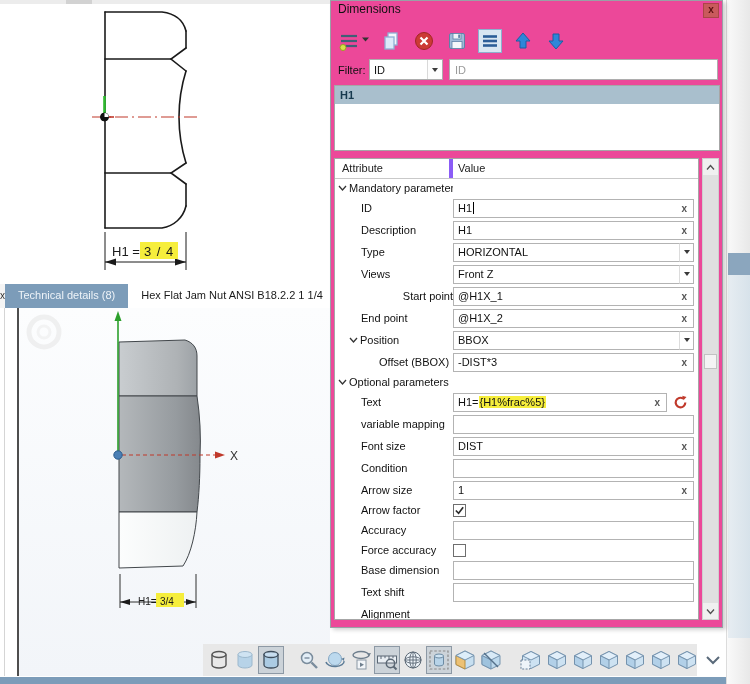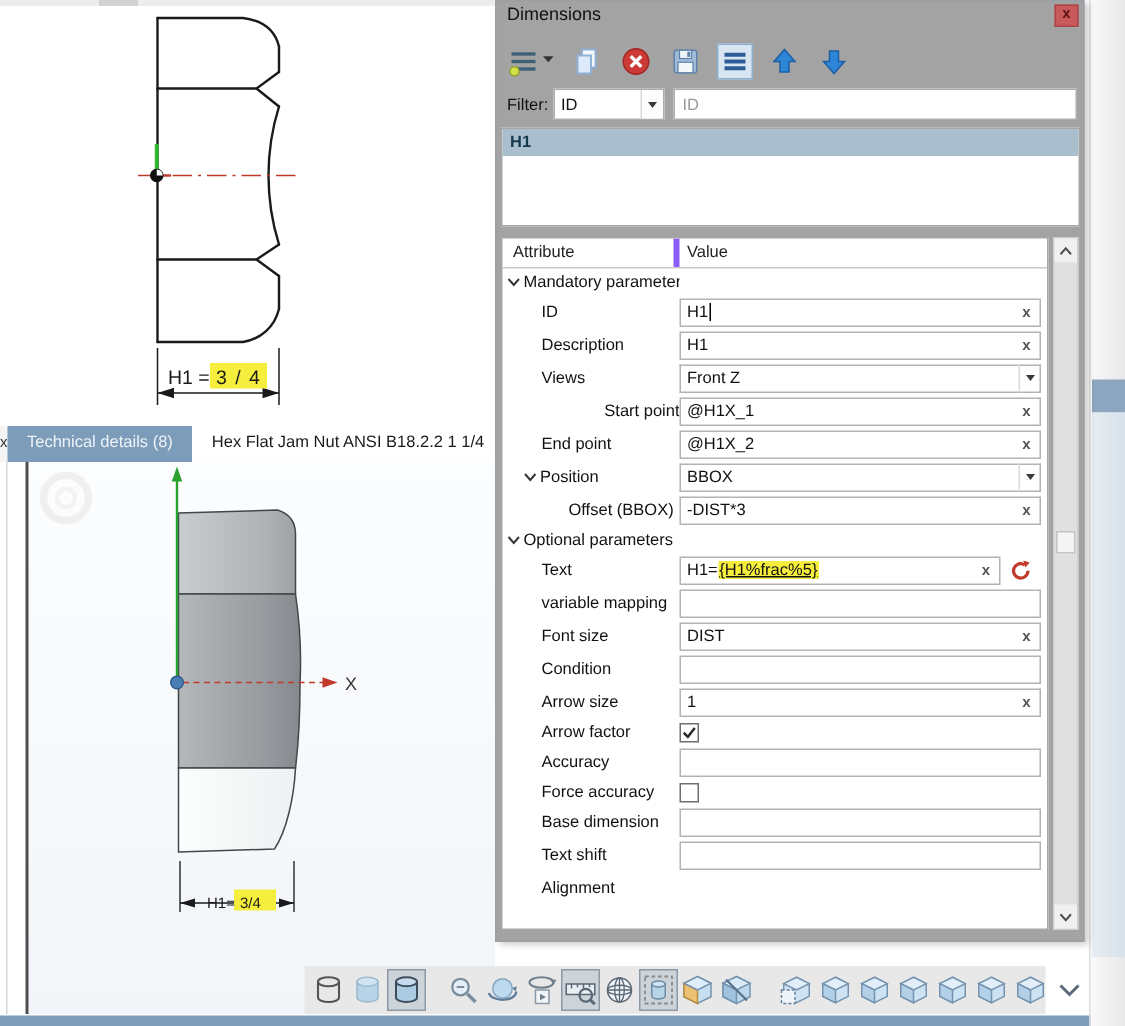--- a/index.html
+++ b/index.html
@@ -29,21 +29,21 @@
   #vt-group2{margin-left:14px;display:flex;align-items:center;}
   #vt-group1{display:flex;align-items:center;}
 
   
   #bottom-bar{left:0;top:677px;width:750px;height:7px;background:#7c9cb9;}
   #right-strip{left:726px;top:0;width:24px;height:684px;background:linear-gradient(90deg,#fafafa,#e8e8e8);border-left:1px solid #dcdcdc;box-sizing:border-box;}
   #right-thumb{position:absolute;left:1px;top:253px;width:22px;height:22px;background:#8ba6be;}
   #right-track{position:absolute;left:1px;top:275px;width:22px;height:363px;background:linear-gradient(90deg,#e7edf2,#d7e2ea);}
 
   
-  #dialog{left:330px;top:0;width:393px;height:628px;background:#a3a3a3;border:1px solid #9aa0a6;box-sizing:border-box;box-shadow:3px 2px 4px rgba(0,0,0,0.18);padding-left:39px;}
+  #dialog{left:330px;top:0;width:393px;height:628px;background:#ec4899;border:1px solid #9aa0a6;box-sizing:border-box;box-shadow:3px 2px 4px rgba(0,0,0,0.18);padding-left:39px;}
   #dlg-title{position:absolute;left:7px;top:1px;font-size:12px;color:#111;}
   #dlg-close{position:absolute;right:3px;top:2px;width:16px;height:15px;background:#c95a5c;border:1px solid #ab4547;box-sizing:border-box;color:#5d1012;font-size:10px;font-weight:bold;text-align:center;line-height:12px;}
   #dlg-toolbar{position:absolute;left:6px;top:27px;height:26px;display:flex;align-items:center;gap:9px;}
   .tb-btn{width:24px;height:24px;display:flex;align-items:center;justify-content:center;box-sizing:border-box;}
   .tb-btn.pressed{background:#d9e6f2;border:1px solid #8cb0cf;}
   .tb-wrap{display:flex;align-items:center;}
 
   #filter-row{position:absolute;left:7px;top:58px;width:380px;height:21px;display:flex;align-items:center;}
   #filter-label{font-size:11px;color:#111;width:31px;}
   #filter-combo{width:74px;height:21px;border:1px solid #adadad;box-sizing:border-box;display:flex;align-items:center;background:#fff;}
@@ -66,21 +66,21 @@
   .row.checkrow{height:18px;}
   .row .label{width:118px;font-size:11px;color:#111;box-sizing:border-box;display:flex;align-items:center;white-space:nowrap;overflow:hidden;}
   .row .label .bold{font-weight:normal;}
   .grp-caret{margin-right:2px;display:inline-flex;}
   .row .val{flex:1;display:flex;align-items:center;padding-right:4px;}
   .field{flex:1;height:19px;border:1px solid #b3b3b3;box-sizing:border-box;display:flex;align-items:center;font-size:11px;color:#111;padding:0 2px 0 4px;background:#fff;white-space:nowrap;overflow:hidden;}
   .field .fx{margin-left:auto;color:#555;font-size:10px;font-weight:bold;padding:0 4px;}
   .field.no-r{border-right:none;}
   .val .dd2{width:15px;height:19px;border:1px solid #b3b3b3;border-left:1px solid #dcdcdc;box-sizing:border-box;display:flex;align-items:center;justify-content:center;background:#fff;}
   .cursor{display:inline-block;width:1px;height:12px;background:#000;margin-left:1px;}
-  .hl{background:#f6ee3c;padding:0 1px;text-decoration:underline;}
+  .hl{background:#f6ee3c;padding:0 1px;}
   .cb{width:13px;height:13px;border:1px solid #6e6e6e;box-sizing:border-box;display:inline-flex;align-items:center;justify-content:center;background:#fff;}
   .revert{margin-left:6px;display:inline-flex;width:15px;height:15px;}
   .shortval{max-width:214px;}
 
   #vscroll{position:absolute;left:371px;top:157px;width:17px;height:462px;background:#e0e0e0;border:1px solid #cfcfcf;box-sizing:border-box;}
   .sb-arrow{position:absolute;left:0;width:15px;height:16px;display:flex;align-items:center;justify-content:center;background:#f0f0f0;}
   #sb-up{top:0;}
   #sb-down{bottom:0;}
   #sb-thumb{position:absolute;left:1px;top:195px;width:13px;height:15px;background:#f4f4f4;border:1px solid #c2c2c2;box-sizing:border-box;}
 
@@ -456,20 +456,33 @@
             </div>
             <div class="val">
               <div class="field">
                 <span>H1</span>
                 <span class="fx">x</span>
               </div>
             </div>
           </div>
           <div class="row">
             <div class="label" style="padding-left: 26px;">
+              <span>Type</span>
+            </div>
+            <div class="val">
+              <div class="field no-r">
+                <span>HORIZONTAL</span>
+              </div>
+              <div class="dd2">
+                <span class="tri"></span>
+              </div>
+            </div>
+          </div>
+          <div class="row">
+            <div class="label" style="padding-left: 26px;">
               <span>Views</span>
             </div>
             <div class="val">
               <div class="field no-r">
                 <span>Front Z</span>
               </div>
               <div class="dd2">
                 <span class="tri"></span>
               </div>
             </div>

